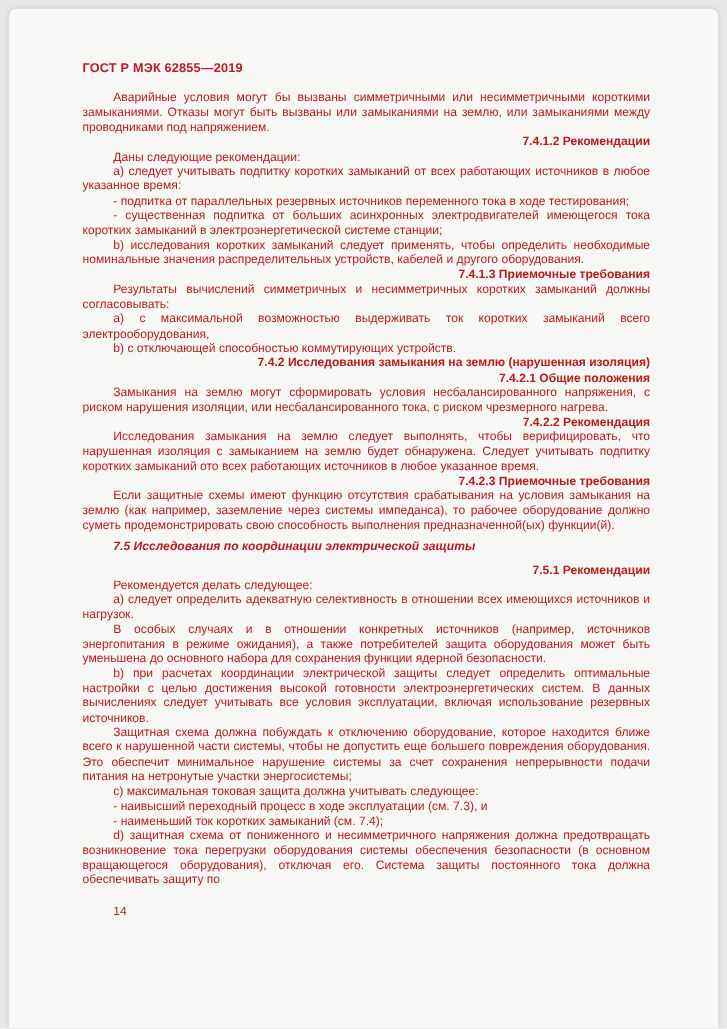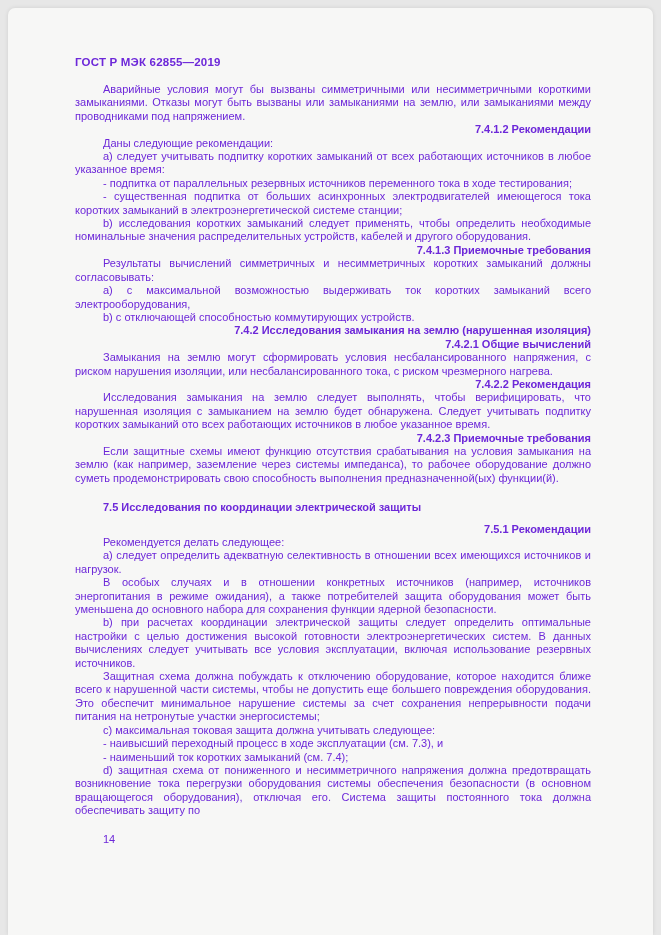--- a/index.html
+++ b/index.html
@@ -15,21 +15,21 @@
     top: 8px;
     left: 8px;
     width: 645px;
     height: 927px;
     background: #f7f7f6;
     border-radius: 7px 7px 0 0;
     box-shadow: 0 0 4px rgba(0,0,0,0.10);
   }
   .page-inner {
     padding: 47px 62px 0 67px;
-    color: #6d28d9;
+    color: #b91c1c;
   }
   .doc-header {
     font-weight: bold;
     font-size: 11.5px;
     line-height: 14px;
     margin-bottom: 14px;
     letter-spacing: 0.2px;
   }
   .body-text {
     font-size: 11px;
@@ -39,22 +39,23 @@
     text-align: justify;
     text-indent: 28px;
   }
   .body-text p.head {
     font-weight: bold;
     text-align: right;
   }
   .body-text p.sect {
     font-weight: bold;
     text-align: left;
-    margin-top: 16px;
+    margin-top: 6px;
     margin-bottom: 8px;
+    font-style: italic;
   }
   .body-text p.sub-after-sect {
     margin-top: 8px;
   }
   .page-number {
     font-size: 11px;
     margin-top: 15px;
     text-indent: 0;
     text-align: left;
   }
@@ -73,21 +74,21 @@
       <p>Даны следующие рекомендации:</p>
       <p>a) следует учитывать подпитку коротких замыканий от всех работающих источников в любое указанное время:</p>
       <p>- подпитка от параллельных резервных источников переменного тока в ходе тестирования;</p>
       <p>- существенная подпитка от больших асинхронных электродвигателей имеющегося тока коротких замыканий в электроэнергетической системе станции;</p>
       <p>b) исследования коротких замыканий следует применять, чтобы определить необходимые номинальные значения распределительных устройств, кабелей и другого оборудования.</p>
       <p class="head">7.4.1.3 Приемочные требования</p>
       <p>Результаты вычислений симметричных и несимметричных коротких замыканий должны согласовывать:</p>
       <p>a) с максимальной возможностью выдерживать ток коротких замыканий всего электрооборудования,</p>
       <p>b) с отключающей способностью коммутирующих устройств.</p>
       <p class="head">7.4.2 Исследования замыкания на землю (нарушенная изоляция)</p>
-      <p class="head">7.4.2.1 Общие вычислений</p>
+      <p class="head">7.4.2.1 Общие положения</p>
       <p>Замыкания на землю могут сформировать условия несбалансированного напряжения, с риском нарушения изоляции, или несбалансированного тока, с риском чрезмерного нагрева.</p>
       <p class="head">7.4.2.2 Рекомендация</p>
       <p>Исследования замыкания на землю следует выполнять, чтобы верифицировать, что нарушенная изоляция с замыканием на землю будет обнаружена. Следует учитывать подпитку коротких замыканий ото всех работающих источников в любое указанное время.</p>
       <p class="head">7.4.2.3 Приемочные требования</p>
       <p>Если защитные схемы имеют функцию отсутствия срабатывания на условия замыкания на землю (как например, заземление через системы импеданса), то рабочее оборудование должно суметь продемонстрировать свою способность выполнения предназначенной(ых) функции(й).</p>
       <p class="sect">7.5 Исследования по координации электрической защиты</p>
       <p class="head sub-after-sect">7.5.1 Рекомендации</p>
       <p>Рекомендуется делать следующее:</p>
       <p>a) следует определить адекватную селективность в отношении всех имеющихся источников и нагрузок.</p>
       <p>В особых случаях и в отношении конкретных источников (например, источников энергопитания в режиме ожидания), а также потребителей защита оборудования может быть уменьшена до основного набора для сохранения функции ядерной безопасности.</p>

